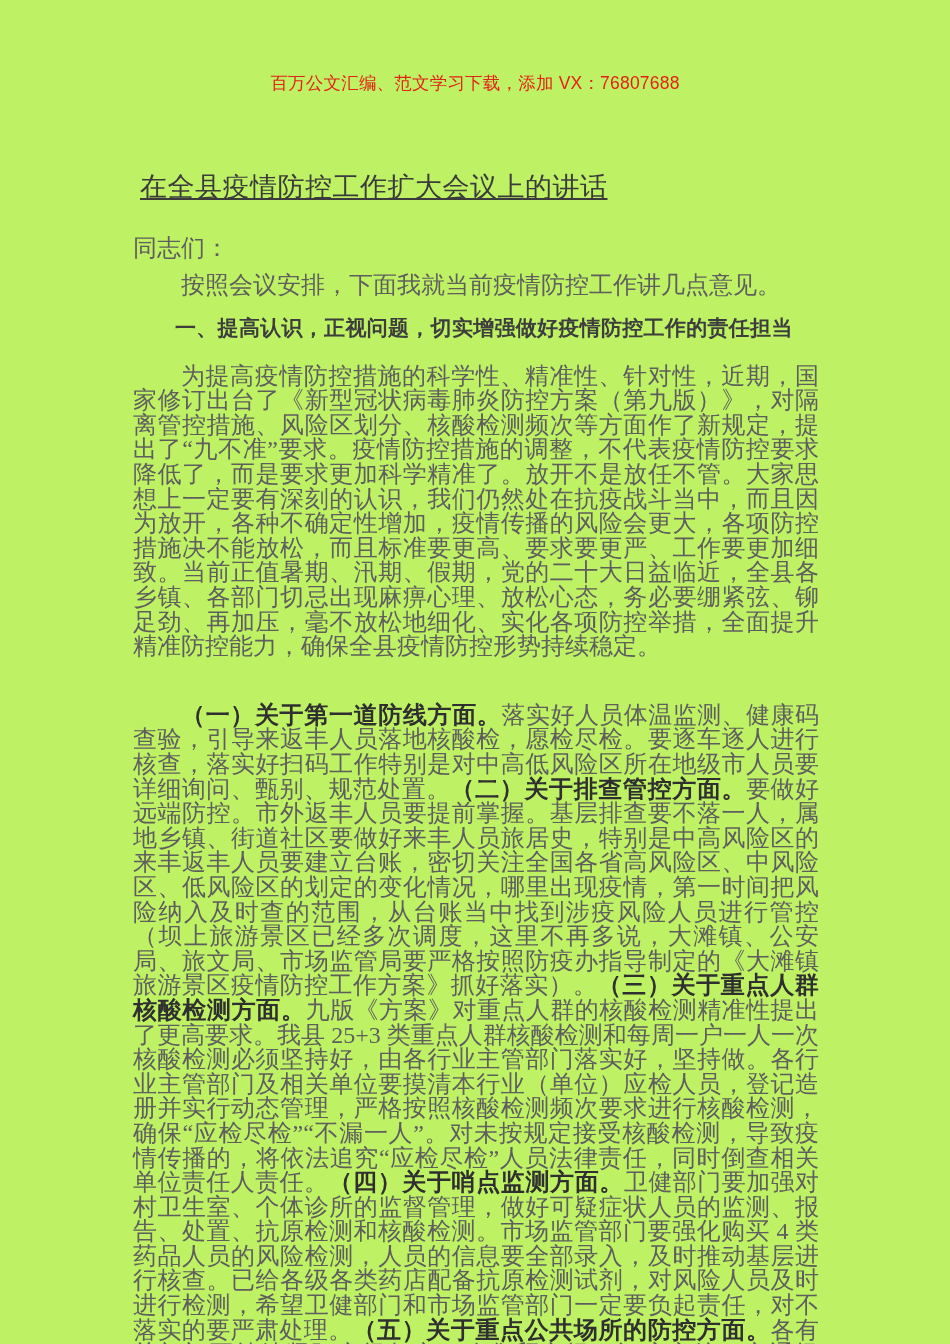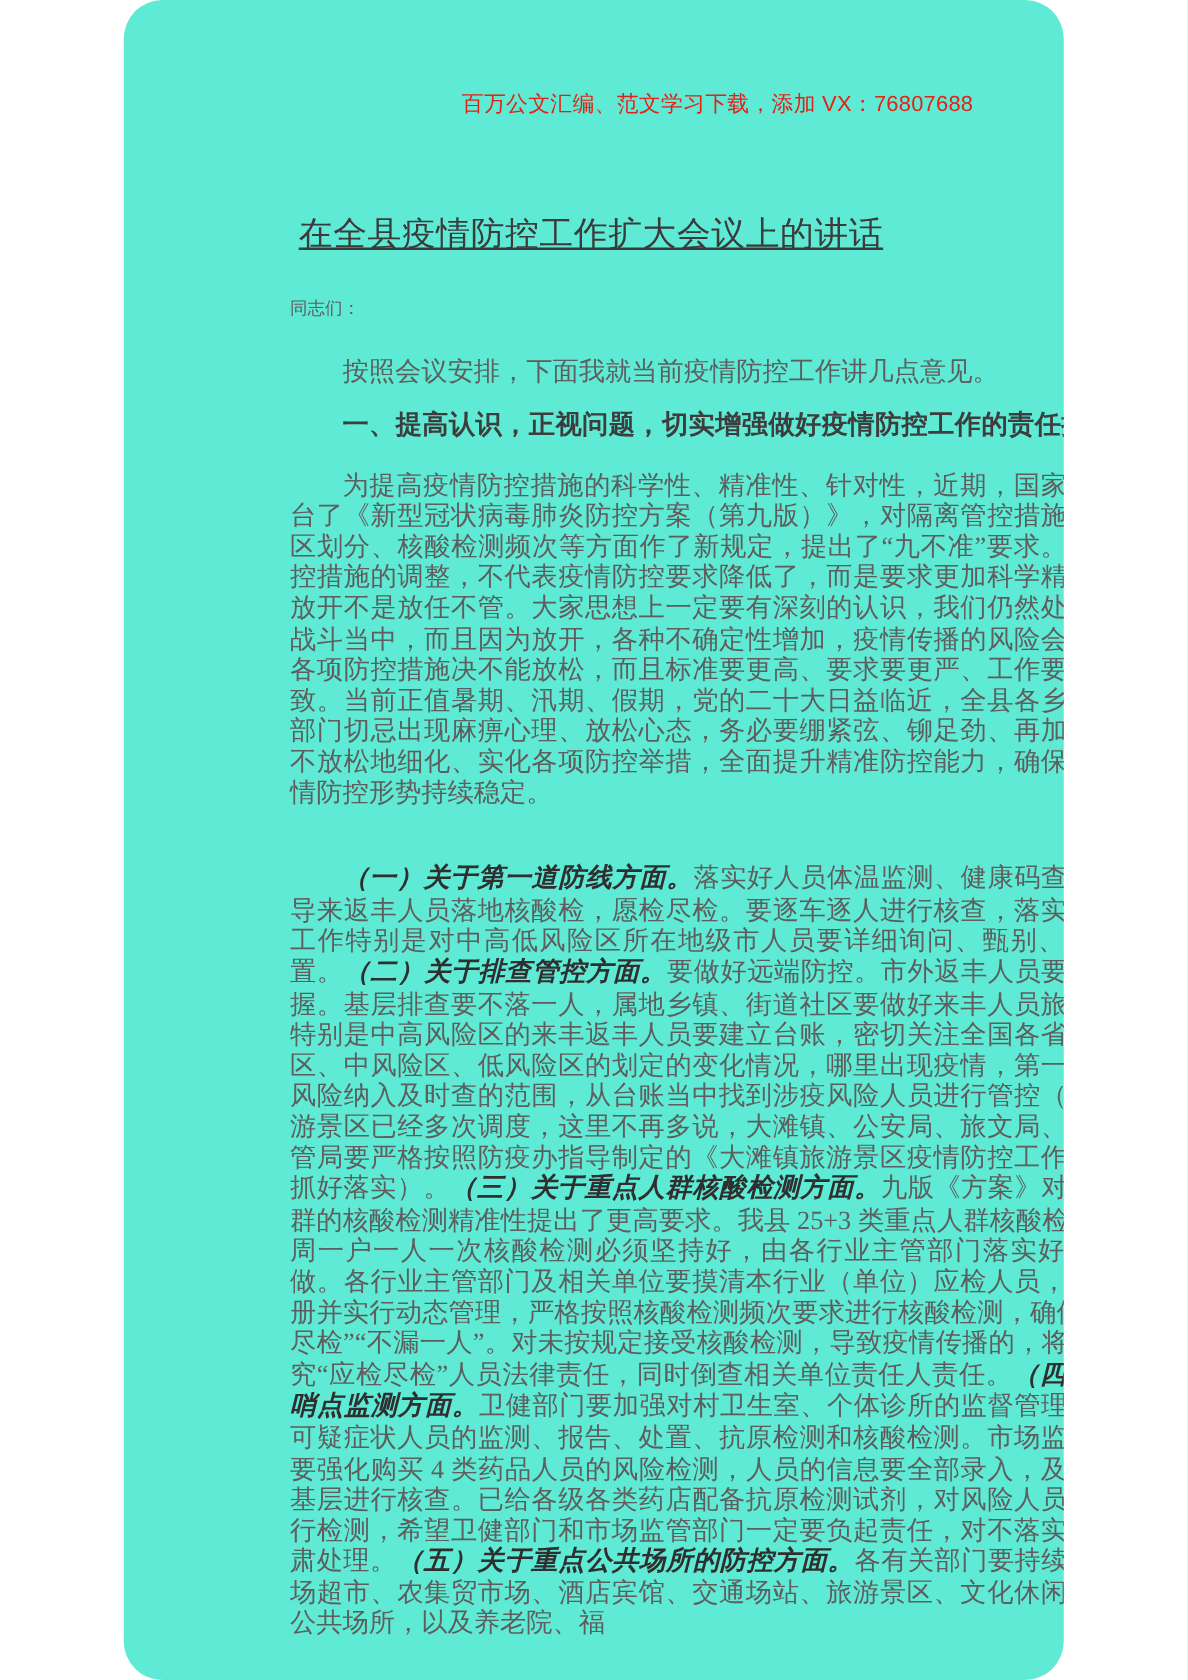--- a/index.html
+++ b/index.html
@@ -3,27 +3,26 @@
 <meta charset="utf-8">
 <title>Document</title>
 <style>
   html, body {
     margin: 0;
     padding: 0;
     background: #ffffff;
   }
   .page {
     position: relative;
-    width: 752px;
+    width: 950px;
     height: 1344px;
     margin: 0 auto;
-    background: #5eead4;
+    background: #bef264;
     overflow: hidden;
     box-sizing: border-box;
-    border-radius: 31px;
   }
 
   
   .promo {
     position: absolute;
     top: 70px;
     left: 0;
     width: 950px;
     text-align: center;
     font-family: "Liberation Sans", "DejaVu Sans", sans-serif;
@@ -52,31 +51,31 @@
   
   .body-area {
     position: absolute;
     top: 236px;
     left: 133px;
     width: 686px;
   }
 
   .salutation {
     font-family: "Liberation Serif", "DejaVu Serif", serif;
-    font-size: 14px;
+    font-size: 24px;
     line-height: 24.5px;
     color: #5e5e5e;
-    margin: 0 0 24px 0;
+    margin: 0 0 12px 0;
     text-align: justify;
     text-justify: inter-character;
   }
 
   p.para {
     font-family: "Liberation Serif", "DejaVu Serif", serif;
-    font-size: 21px;
+    font-size: 24px;
     line-height: 24.6px;
     color: #5e5e5e;
     margin: 0;
     text-indent: 2em;
     text-align: justify;
     text-justify: inter-character;
     word-break: break-all;
   }
   p.para.flow { text-indent: 2em; }
 
@@ -92,21 +91,20 @@
   }
 
   .gap-sm { height: 21px; }
   .gap-md { height: 23px; }
 
   b.run {
     font-family: "Liberation Sans", "DejaVu Sans", sans-serif;
     font-weight: bold;
     color: #2f2f2f;
     letter-spacing: 0.2px;
-    font-style: italic;
   }
 </style>
 </head>
 <body>
 
 <div class="page">
 
   <div class="promo">百万公文汇编、范文学习下载，添加 VX：76807688</div>
 
   <h1 class="doc-title">在全县疫情防控工作扩大会议上的讲话</h1>

